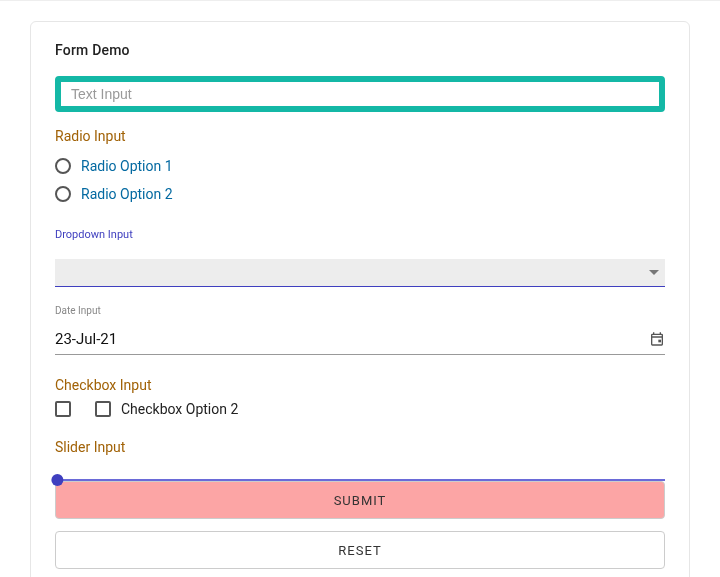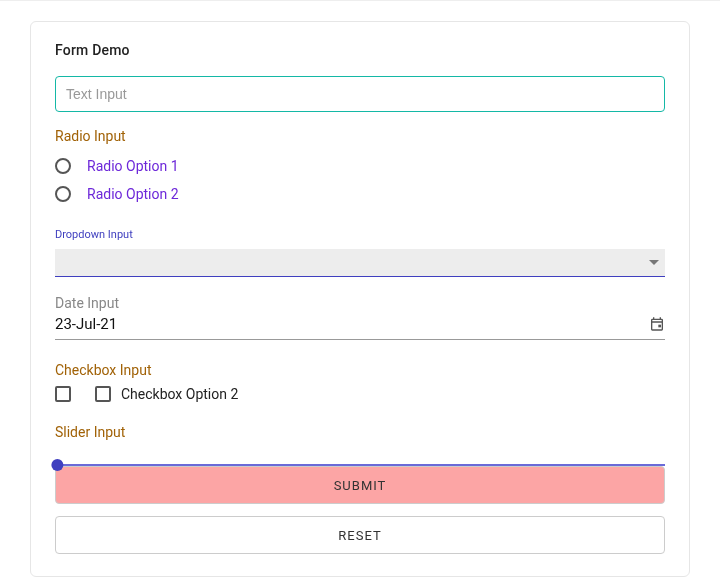--- a/index.html
+++ b/index.html
@@ -20,56 +20,56 @@
     .title {
       font-size: 14px;
       font-weight: 500;
       color: #222;
       margin-bottom: 18px;
       letter-spacing: 0.2px;
     }
     .text-input {
       width: 100%;
       height: 36px;
-      border: 1px solid #14b8a6;
+      border: 6px solid #14b8a6;
       border-radius: 4px;
       padding: 9px 10px;
       font-size: 14px;
       color: #333;
       margin-bottom: 16px;
     }
     .text-input::placeholder { color: #999; }
 
     .field-label {
       font-size: 14px;
       color: #a16207;
       margin-bottom: 8px;
       display: block;
     }
     .small-label {
       font-size: 11px;
       color: #3f3fbf;
       display: block;
-      margin-bottom: 8px;
+      margin-bottom: 18px;
     }
     .tiny-label {
-      font-size: 14px;
+      font-size: 10px;
       color: #888;
       display: block;
-      margin-bottom: 2px;
+      margin-bottom: 12px;
     }
 
     .radio-group { margin-bottom: 20px; }
     .radio-row {
       display: flex;
       align-items: flex-start;
-      gap: 16px;
+      gap: 10px;
       padding: 6px 0;
       font-size: 14px;
-      color: #6d28d9;
+      color: #0369a1;
     }
     .radio-circle {
       width: 16px; height: 16px;
       border: 2px solid #555;
       border-radius: 50%;
       flex-shrink: 0;
     }
 
     .dropdown-group { margin-bottom: 18px; }
     .dropdown {

